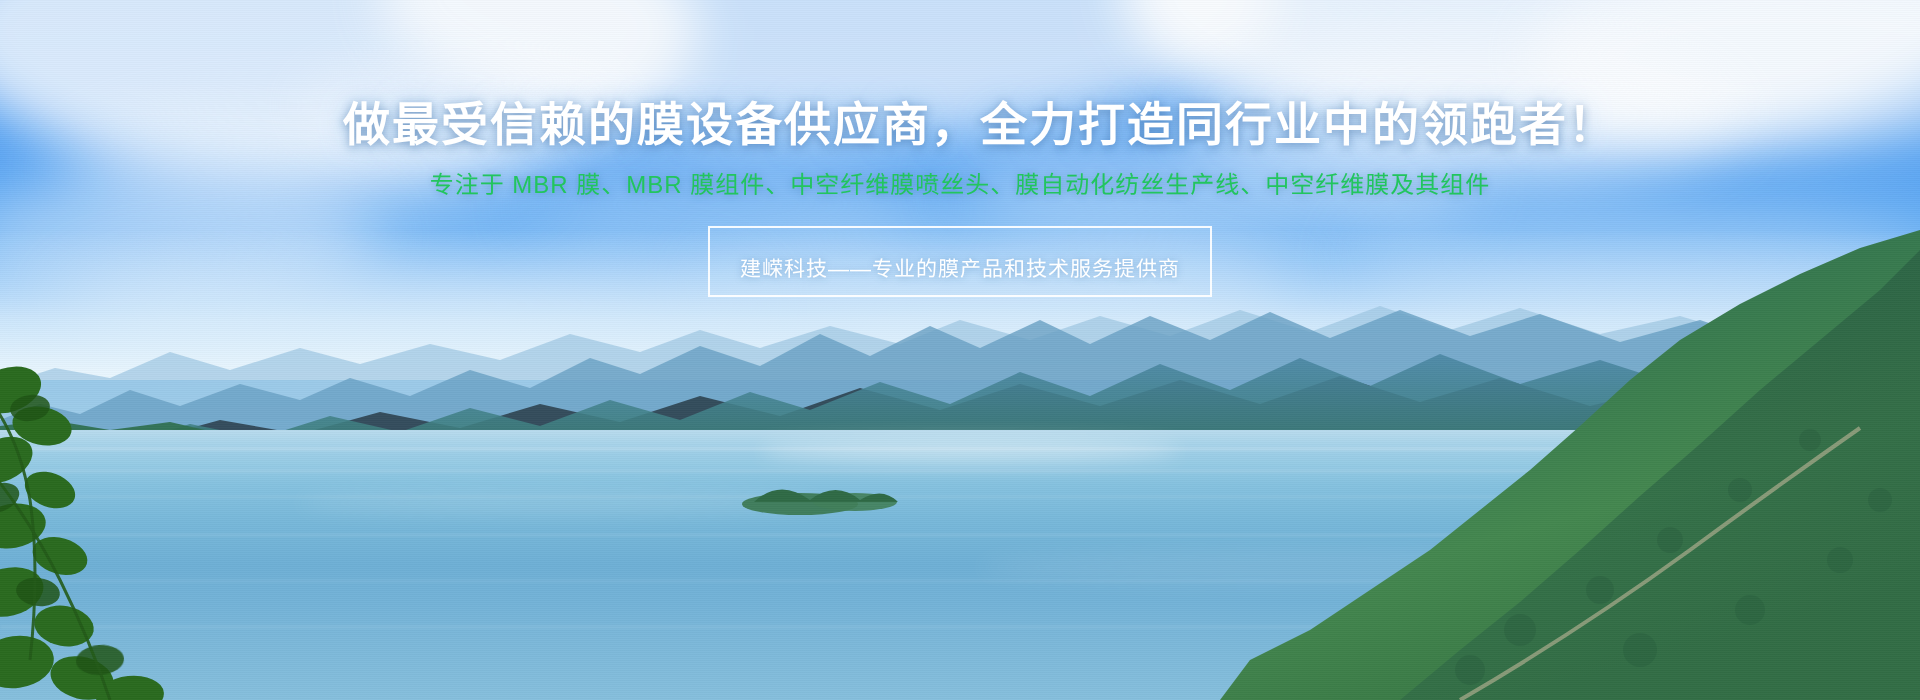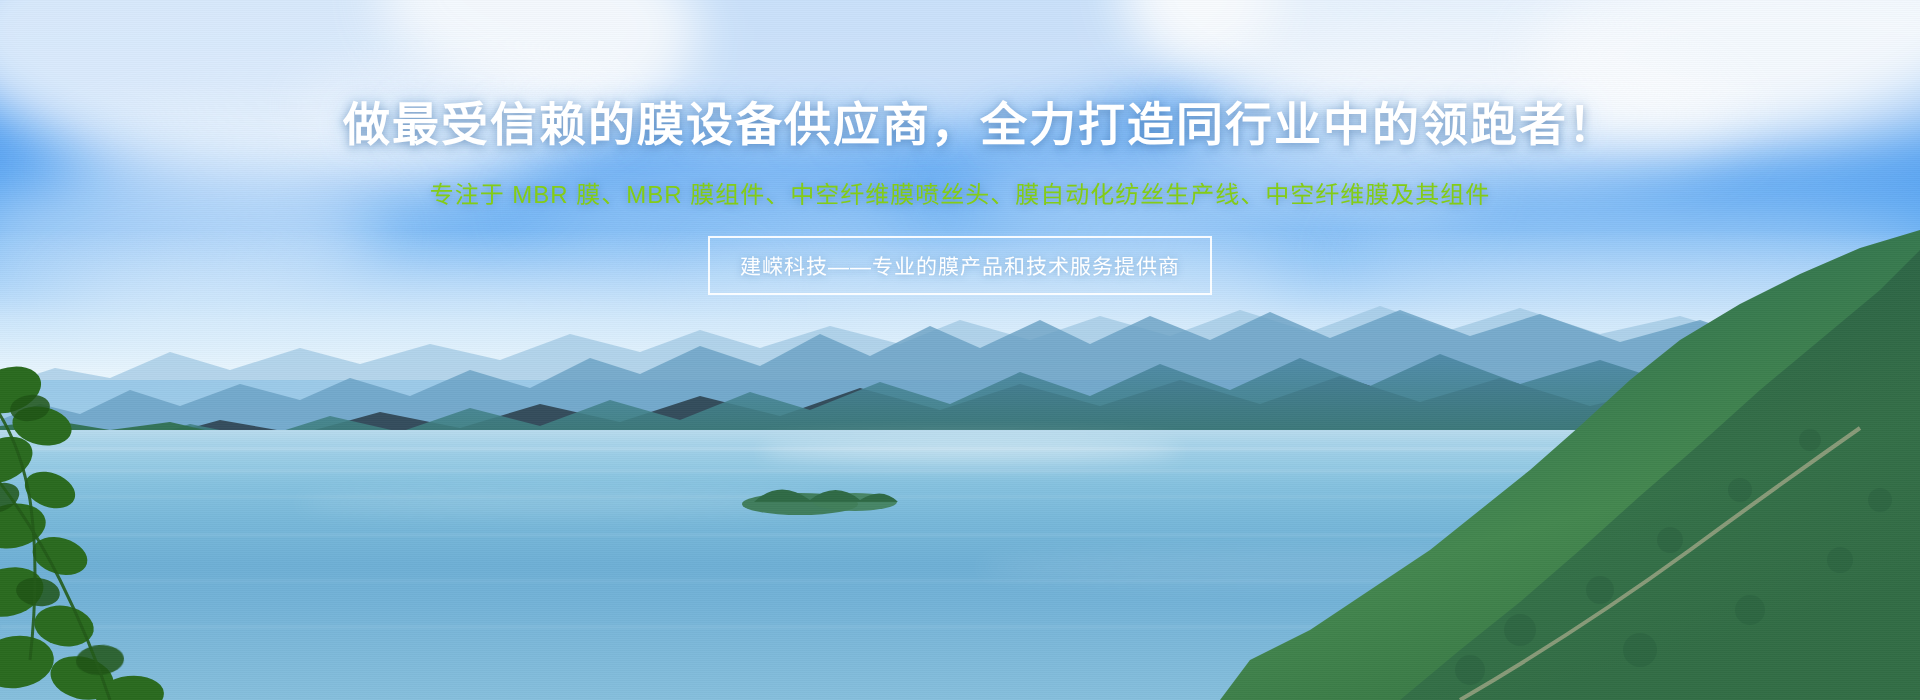--- a/index.html
+++ b/index.html
@@ -120,33 +120,33 @@
     color:#ffffff;
     line-height:1.25;
     text-shadow:
       0 2px 10px rgba(20,70,130,.45),
       0 0 26px rgba(120,180,240,.55);
     white-space:nowrap;
     padding-left:40px;
   }
 
   .subline {
-    margin-top:20px;
+    margin-top:10px;
     font-size:24px;
     font-weight:normal;
     letter-spacing:1px;
-    color:#84cc16;
+    color:#22c55e;
     text-shadow:0 1px 8px rgba(30,90,150,.40);
     white-space:nowrap;
   }
 
   .tagbox {
     display:inline-block;
     margin-top:26px;
-    padding:12px 30px 13px;
+    padding:24px 30px 13px;
     border:2px solid rgba(255,255,255,.92);
     color:#ffffff;
     font-size:21px;
     letter-spacing:1px;
     text-shadow:0 1px 7px rgba(30,90,150,.35);
     white-space:nowrap;
     background:rgba(255,255,255,.04);
   }
 
   

